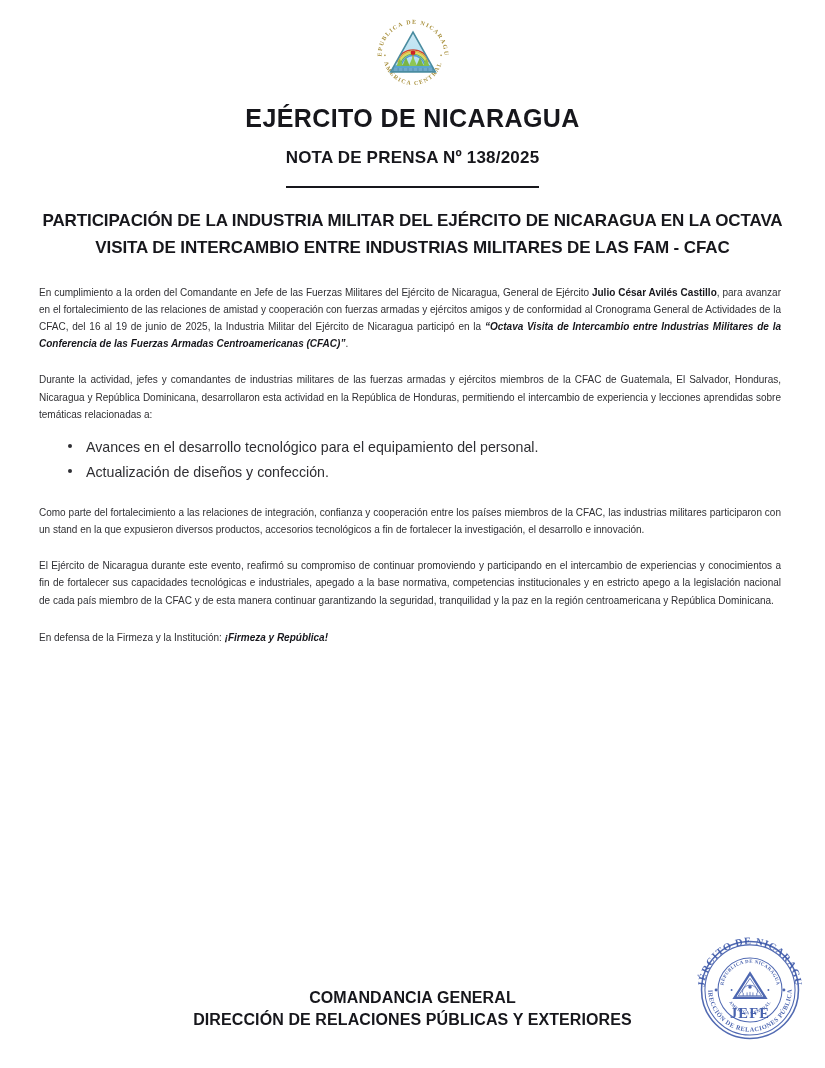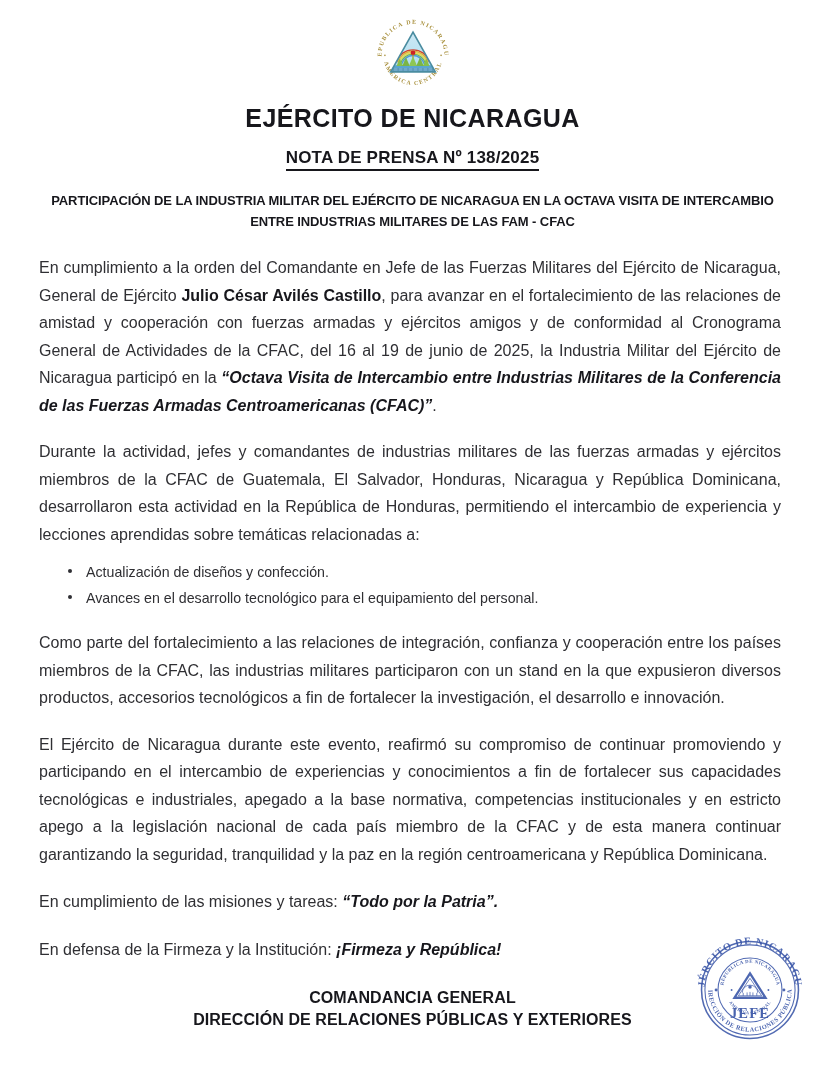--- a/index.html
+++ b/index.html
@@ -47,42 +47,42 @@
   .doc-subtitle-wrap {
     text-align: center;
     margin-top: 15px;
   }
   .doc-subtitle {
     display: inline-block;
     font-size: 17px;
     font-weight: bold;
     color: #17171c;
     border-bottom: 2px solid #17171c;
-    padding-bottom: 1px;
+    padding-bottom: 18px;
     letter-spacing: 0.2px;
   }
   .doc-subtitle .ord { font-size: 17px; }
 
   .doc-heading {
     text-align: center;
-    font-size: 13px;
+    font-size: 17px;
     font-weight: bold;
     color: #17171c;
     line-height: 1.58;
     margin: 20px 33px 0 33px;
     letter-spacing: -0.1px;
   }
 
   
   .body-block {
     margin: 0 36px 0 39px;
   }
   p.para {
     text-align: justify;
-    font-size: 16px;
+    font-size: 10px;
     line-height: 1.72;
     margin: 19px 8px 0 0;
     color: #2f2f33;
   }
   p.para.first { margin-top: 22px; }
   .b { font-weight: bold; color: #17171c; }
   .bi { font-weight: bold; font-style: italic; color: #17171c; }
 
   ul.bullets {
     list-style: none;
@@ -212,29 +212,28 @@
 
   <div class="doc-heading">PARTICIPACIÓN DE LA INDUSTRIA MILITAR DEL EJÉRCITO DE NICARAGUA EN LA OCTAVA VISITA DE INTERCAMBIO ENTRE INDUSTRIAS MILITARES DE LAS FAM - CFAC</div>
 
   <div class="body-block">
 
     <p class="para first"><span>En cumplimiento a la orden del Comandante en Jefe de las Fuerzas Militares del Ejército de Nicaragua, General de Ejército </span><span class="b">Julio César Avilés Castillo</span><span>, para avanzar en el fortalecimiento de las relaciones de amistad y cooperación con fuerzas armadas y ejércitos amigos y de conformidad al Cronograma General de Actividades de la CFAC, del 16 al 19 de junio de 2025, la Industria Militar del Ejército de Nicaragua participó en la </span><span class="bi">“Octava Visita de Intercambio entre Industrias Militares de la Conferencia de las Fuerzas Armadas Centroamericanas (CFAC)”</span><span>.</span></p>
 
     <p class="para">Durante la actividad, jefes y comandantes de industrias militares de las fuerzas armadas y ejércitos miembros de la CFAC de Guatemala, El Salvador, Honduras, Nicaragua y República Dominicana, desarrollaron esta actividad en la República de Honduras, permitiendo el intercambio de experiencia y lecciones aprendidas sobre temáticas relacionadas a:</p>
 
     <ul class="bullets">
+      <li>Avances en el desarrollo tecnológico para el equipamiento del personal.</li>
       <li>Actualización de diseños y confección.</li>
-      <li>Avances en el desarrollo tecnológico para el equipamiento del personal.</li>
     </ul>
 
     <p class="para">Como parte del fortalecimiento a las relaciones de integración, confianza y cooperación entre los países miembros de la CFAC, las industrias militares participaron con un stand en la que expusieron diversos productos, accesorios tecnológicos a fin de fortalecer la investigación, el desarrollo e innovación.</p>
 
     <p class="para">El Ejército de Nicaragua durante este evento, reafirmó su compromiso de continuar promoviendo y participando en el intercambio de experiencias y conocimientos a fin de fortalecer sus capacidades tecnológicas e industriales, apegado a la base normativa, competencias institucionales y en estricto apego a la legislación nacional de cada país miembro de la CFAC y de esta manera continuar garantizando la seguridad, tranquilidad y la paz en la región centroamericana y República Dominicana.</p>
 
-    <p class="para slogan"><span>En cumplimiento de las misiones y tareas: </span><span class="bi">“Todo por la Patria”.</span></p>
 
     <p class="para slogan"><span>En defensa de la Firmeza y la Institución: </span><span class="bi">¡Firmeza y República!</span></p>
 
   </div>
 
   <div class="footer">
     <div class="sig-line">COMANDANCIA GENERAL</div>
     <div class="sig-line">DIRECCIÓN DE RELACIONES PÚBLICAS Y EXTERIORES</div>
 
     <svg class="stamp" viewBox="0 0 130 130">

